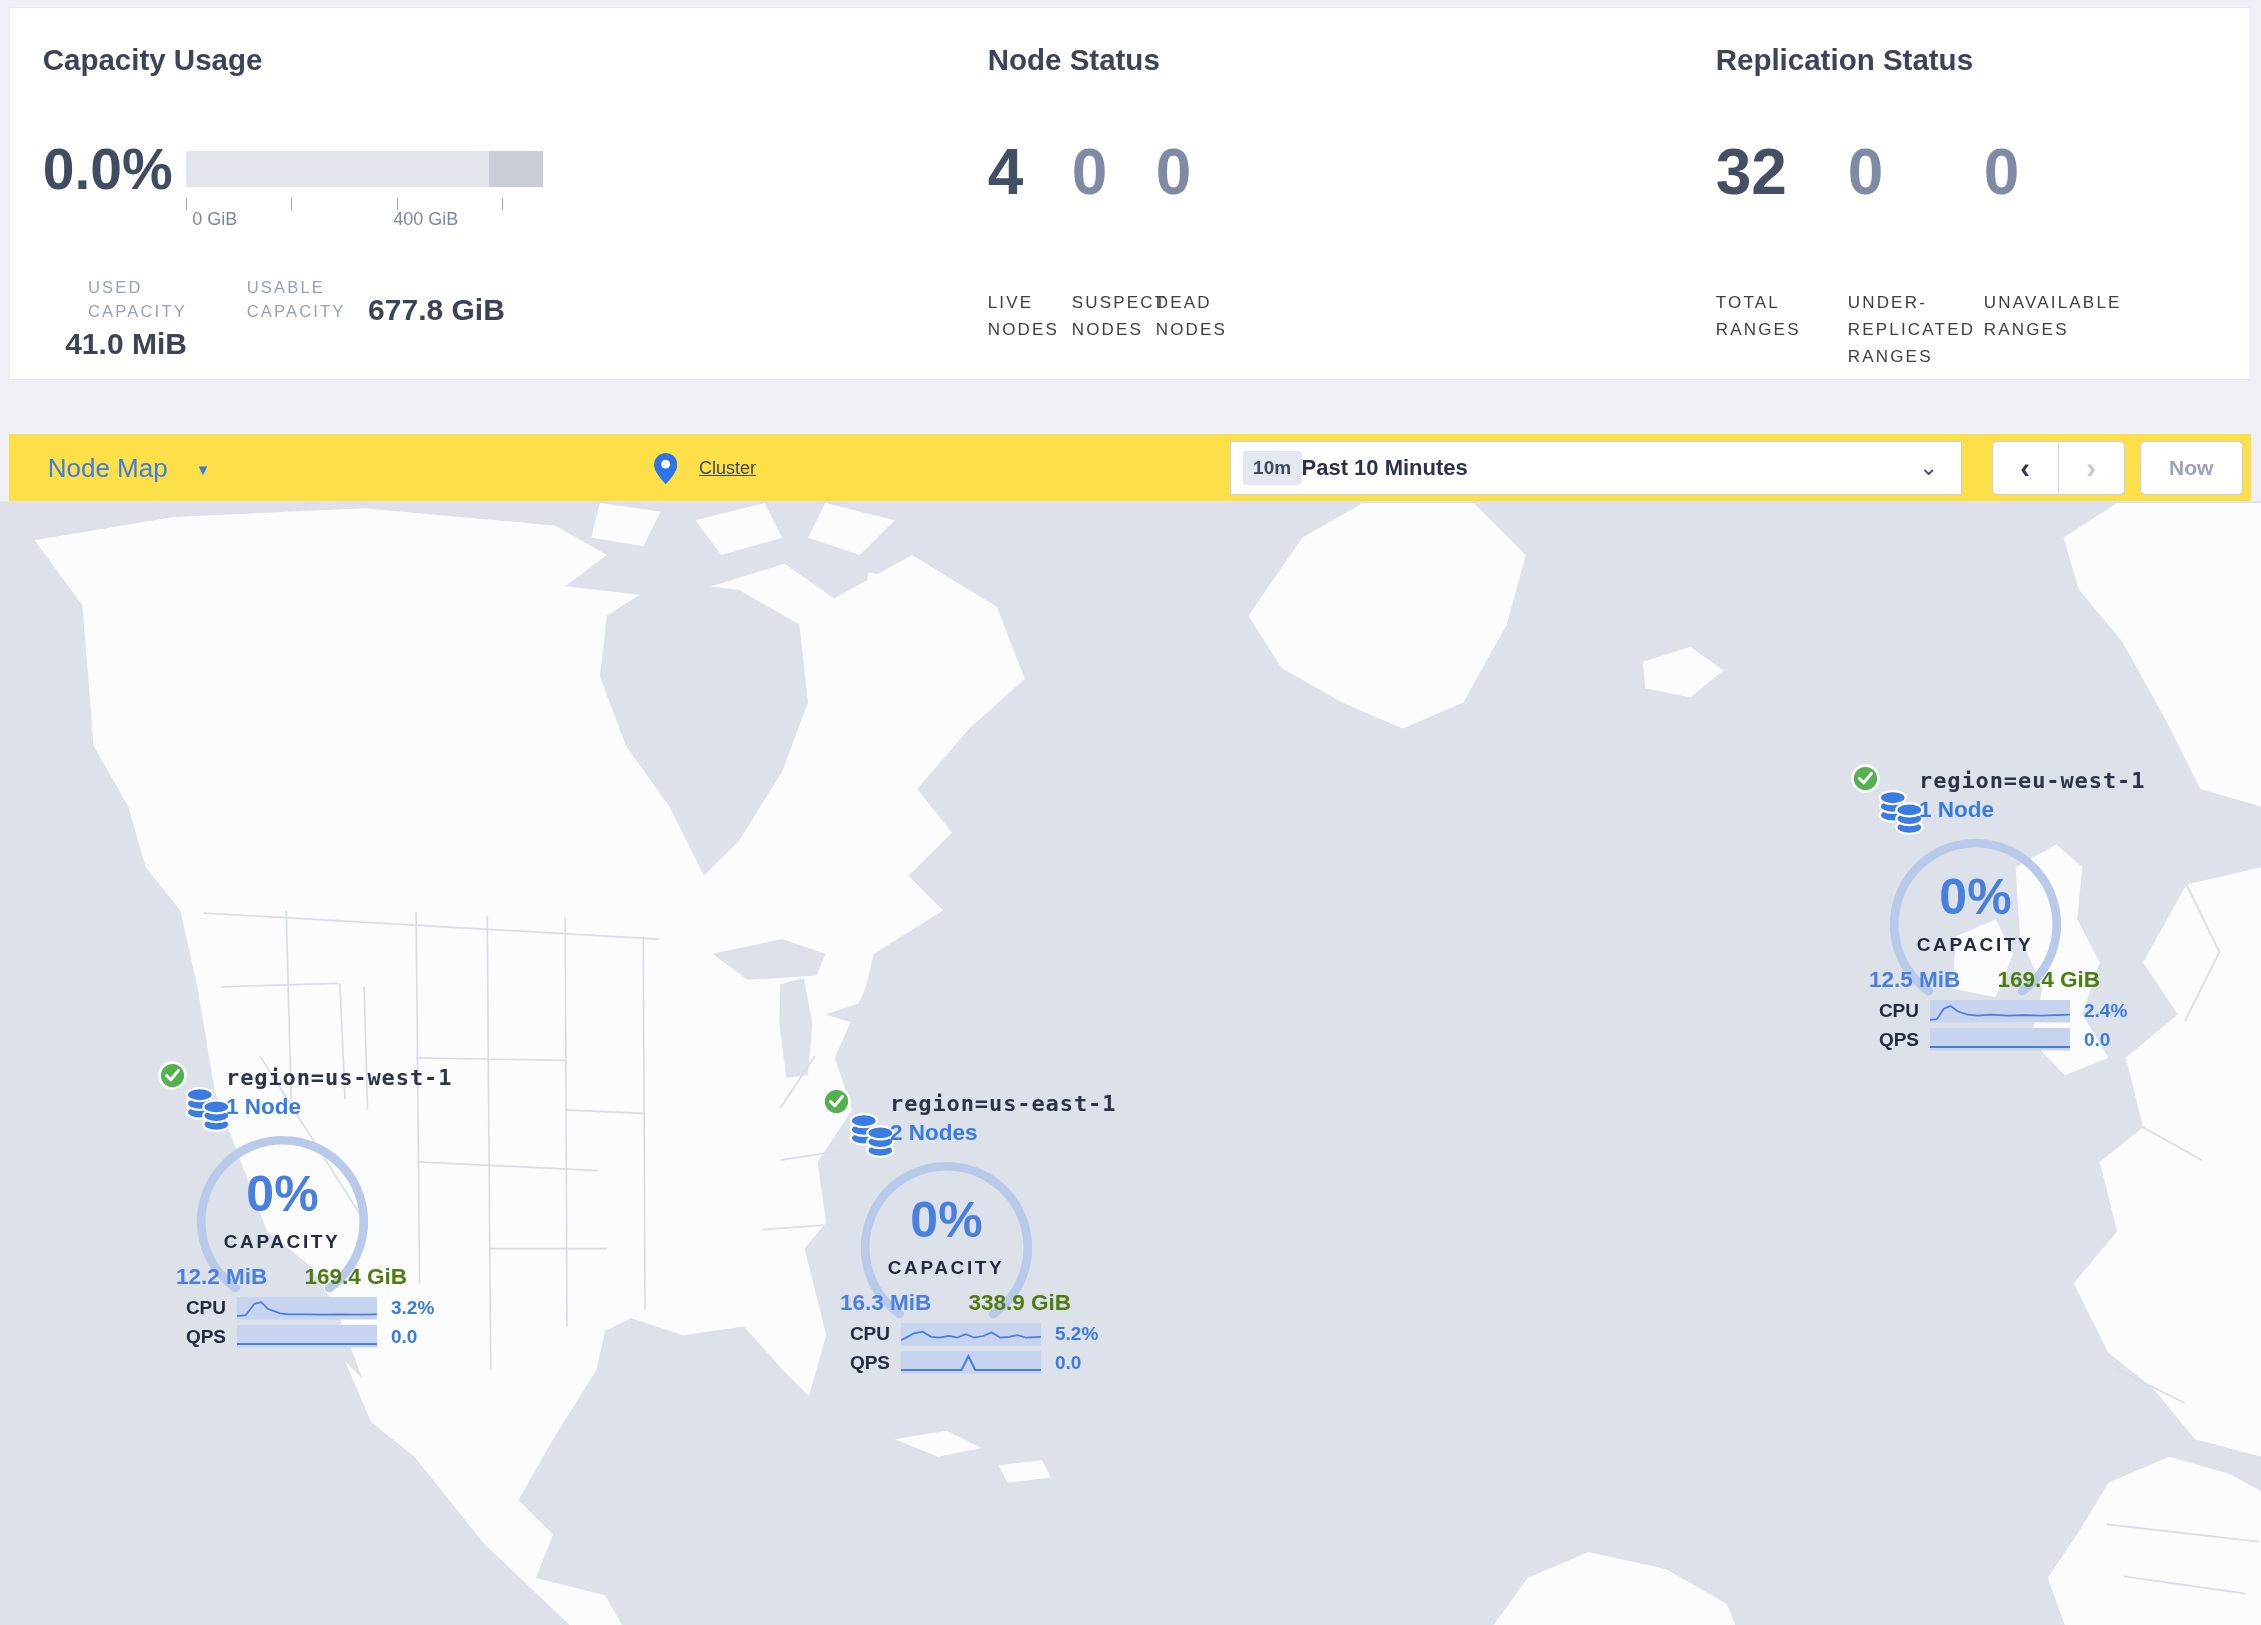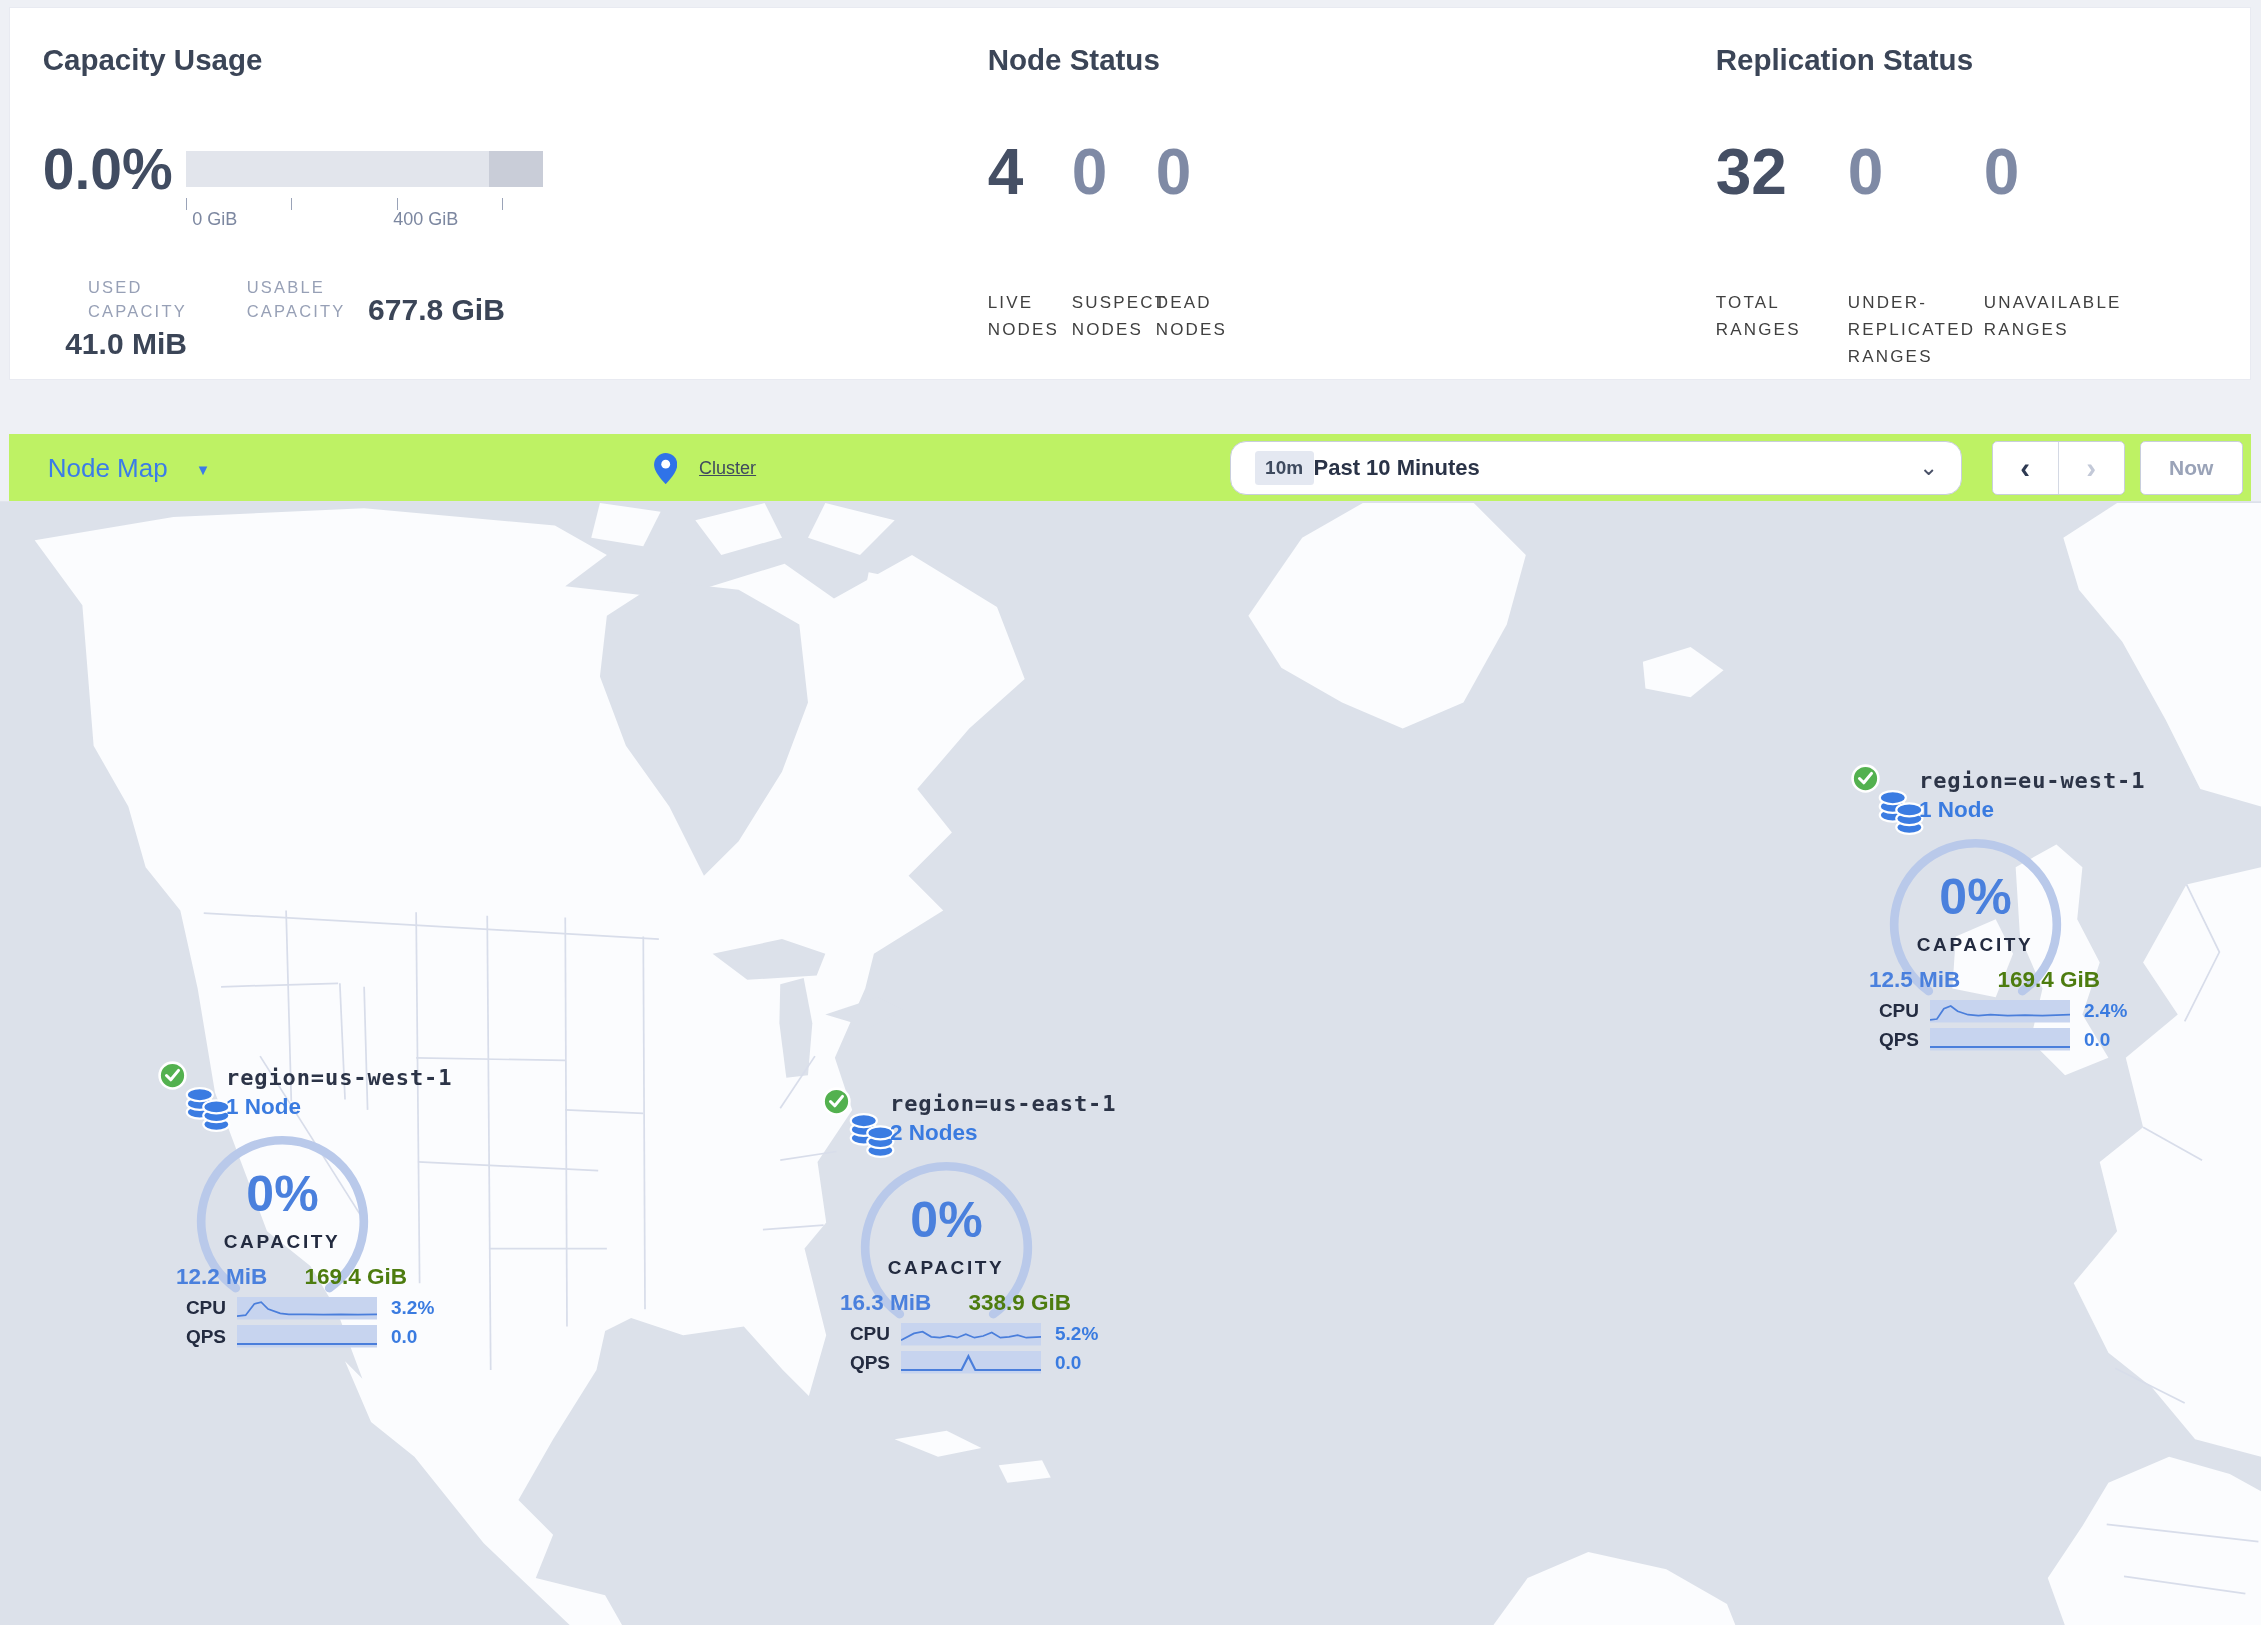--- a/index.html
+++ b/index.html
@@ -17,27 +17,27 @@
   .tick-label{position:absolute;top:201px;font-size:18px;color:#7c87a0;transform:translateX(-50%);margin-left:29px;}
   .kv-row{position:absolute;top:267px;display:flex;align-items:flex-end;}
   .kv-label{font-size:16.5px;line-height:24px;letter-spacing:2.2px;color:#97a0b6;font-weight:400;}
   .kv-value{font-size:30px;font-weight:700;color:#3b4557;margin-left:22.5px;position:relative;top:3.5px;}
   .stat-col{position:absolute;top:130px;}
   .stat-num{font-size:64px;font-weight:600;color:#454f64;line-height:69px;}
   .stat-num.muted{color:#7f8aa5;}
   .stat-label{position:absolute;top:137px;display:flex;flex-direction:column;justify-content:flex-end;height:68px;font-size:17px;line-height:27px;letter-spacing:2.2px;color:#404040;white-space:nowrap;}
 
   
-  .toolbar{position:absolute;left:8.7px;top:434px;width:2242px;height:68px;background:#bef264;border-bottom:0.9px solid #e2e5ec;box-sizing:border-box;}
+  .toolbar{position:absolute;left:8.7px;top:434px;width:2242px;height:68px;background:#fde047;border-bottom:0.9px solid #e2e5ec;box-sizing:border-box;}
   .view-select{position:absolute;left:39px;top:0;height:68px;display:flex;align-items:center;cursor:pointer;}
   .view-select .label{font-size:26px;color:#3b7ce8;}
   .view-select .arrow{font-size:14.7px;color:#3b7ce8;margin-left:28px;position:relative;top:1.7px;}
   .breadcrumb{position:absolute;left:645px;top:0;height:68px;display:flex;align-items:center;}
   .breadcrumb .crumb-text{font-size:18px;color:#3f4a5e;margin-left:22px;text-decoration:underline;}
-  .time-box{position:absolute;left:1221px;top:7px;width:732px;height:54px;border:1.7px solid #c8cedc;border-radius:16px;background:#fff;box-sizing:border-box;display:flex;align-items:center;cursor:pointer;padding-left:12px;}
+  .time-box{position:absolute;left:1221px;top:7px;width:732px;height:54px;border:1.7px solid #c8cedc;border-radius:0;background:#fff;box-sizing:border-box;display:flex;align-items:center;cursor:pointer;}
   .time-badge{margin-left:12px;background:#e4e8f1;border-radius:3.5px;padding:6px 10.4px;font-size:19px;font-weight:700;color:#3e4a5e;}
   .time-text{font-size:22px;font-weight:700;color:#2a3347;}
   .time-chevron{margin-left:auto;margin-right:22.5px;font-size:22.5px;color:#4a5268;line-height:8.7px;}
   .arrow-seg{position:absolute;left:1983px;top:7px;width:133px;height:54px;border:1.7px solid #c8cedc;border-radius:5.2px;background:#fff;box-sizing:border-box;display:flex;}
   .arrow-cell{flex:1;display:flex;align-items:center;justify-content:center;font-size:29.5px;font-weight:700;cursor:pointer;}
   .arrow-prev{color:#2e3a52;border-right:1.7px solid #d4d9e4;}
   .arrow-next{color:#c3c9d8;}
   .now-btn{position:absolute;left:2131px;top:7px;width:103px;height:54px;border:1.7px solid #c8cedc;border-radius:5.2px;background:#fff;box-sizing:border-box;display:flex;align-items:center;justify-content:center;font-size:21px;font-weight:700;color:#9aa3b8;cursor:pointer;}
 
   

